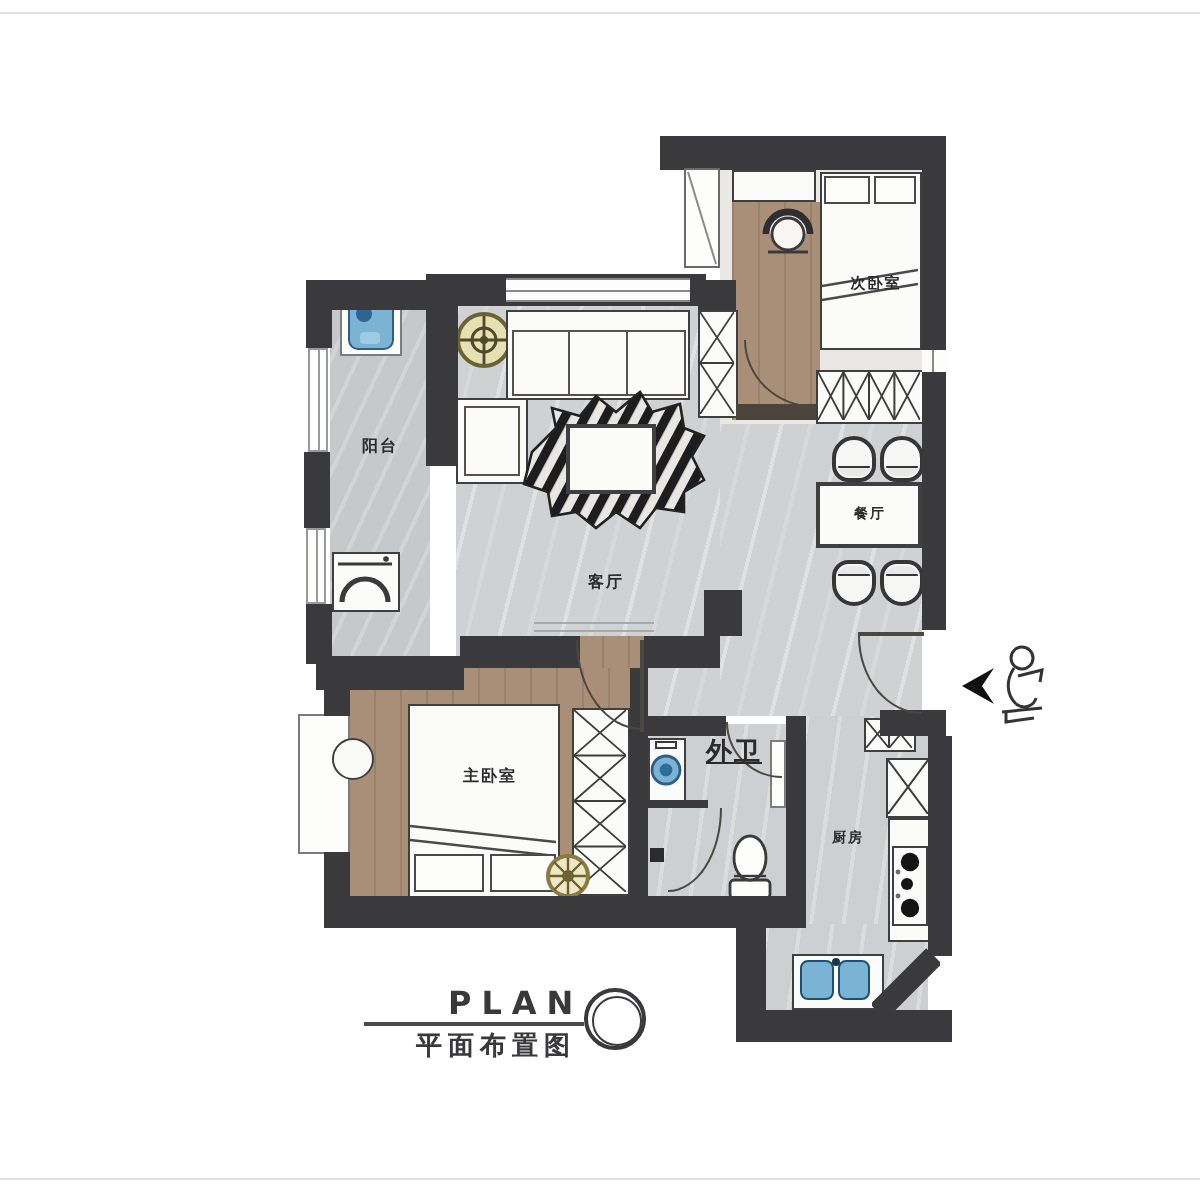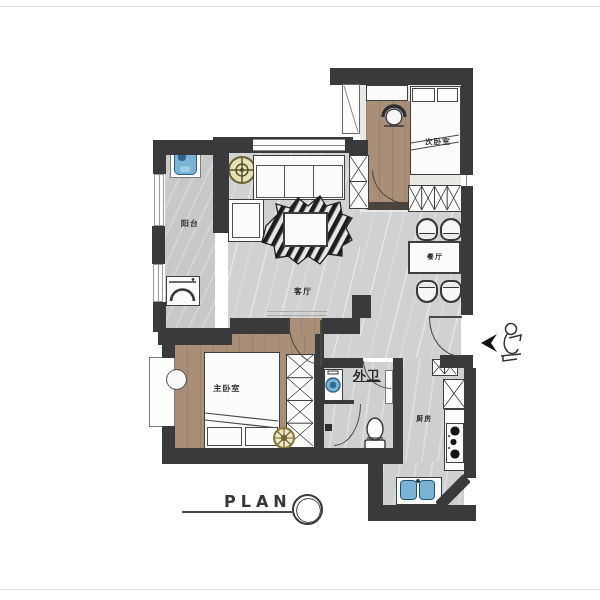--- a/index.html
+++ b/index.html
@@ -258,25 +258,26 @@
       <path d="M12,32 C16,35 21,33 22,29"></path>
       <path d="M5,36 L25,34"></path>
       <path d="M7,36 L7,41 L21,39"></path>
     </g>
   </svg>
 
   <div class="rlabel" style="left:190px;top:223px;">阳台</div>
   <div class="rlabel" style="left:303px;top:291px;">客厅</div>
   <div class="rlabel" style="left:438px;top:142px;font-size:7.5px;">次卧室</div>
   <div class="rlabel" style="left:435px;top:257px;font-size:7px;">餐厅</div>
-  <div class="rlabel" style="left:227px;top:388px;">主卧室</div>
+  <div class="rlabel" style="left:245px;top:388px;">主卧室</div>
   <div class="rlabel" style="left:367px;top:376px;font-size:13px;text-decoration:underline;">外卫</div>
   <div class="rlabel" style="left:424px;top:419px;font-size:7px;">厨房</div>
 
   <div id="plan-title" style="left:224px;top:492px;">PLAN</div>
   <div class="abs" style="left:182px;top:511px;width:110px;height:2px;background:#4a4a4c;"></div>
+  <div id="plan-subtitle" style="left:208px;top:514px;">平面布置图</div>
   <div style="position:absolute;left:292px;top:494px;width:31px;height:31px;border:2.5px solid #3a3a3c;border-radius:50%;box-sizing:border-box;">
     <div style="position:absolute;left:1.5px;top:1.5px;width:23px;height:23px;border:1.5px solid #3a3a3c;border-radius:50%;"></div>
   </div>
 
   <div class="edge" style="top:6px;"></div>
   <div class="edge" style="top:589px;"></div>
 </div>
 
 </body></html>

